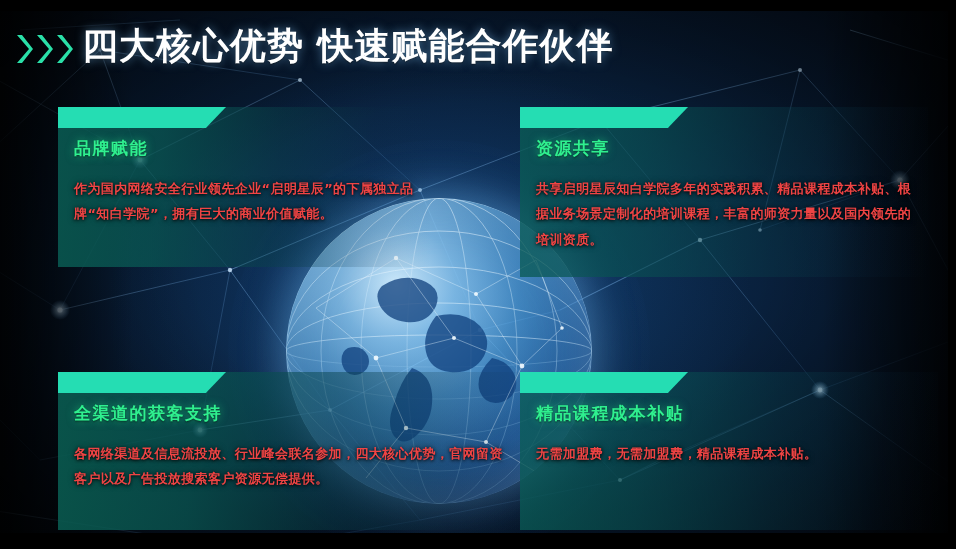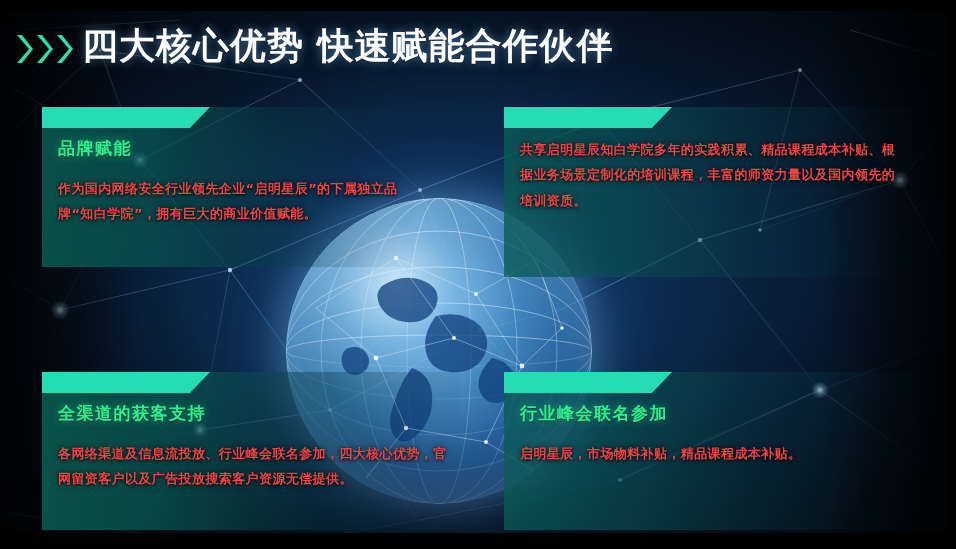--- a/index.html
+++ b/index.html
@@ -118,20 +118,21 @@
     letter-spacing: 1px;
     text-shadow: 0 0 10px rgba(130,200,255,0.55), 0 1px 2px rgba(0,0,0,0.8);
     white-space: nowrap;
     font-family: "DejaVu Sans", "Liberation Sans", sans-serif;
   }
 
   
   .panel {
     position: absolute;
     z-index: 25;
+    margin-left: 16px;
   }
   .panel-bg {
     position: absolute;
     left: 0; top: 0;
     width: 100%; height: 100%;
     background: linear-gradient(100deg, rgba(9,92,84,0.80) 0%, rgba(8,86,82,0.70) 24%, rgba(9,70,76,0.48) 48%, rgba(10,54,72,0.22) 70%, rgba(10,42,66,0.0) 92%);
   }
   .panel-tab {
     position: absolute;
     top: 0; left: 0;
@@ -161,21 +162,21 @@
     letter-spacing: 0.4px;
     text-shadow: 0 1px 3px rgba(0,0,0,0.85), 0 0 6px rgba(0,0,0,0.6);
     margin: 0;
     font-family: "DejaVu Sans", "Liberation Sans", sans-serif;
     font-weight: 700;
   }
 
   
   #panel-brand    { left: 42px;  top: 107px; width: 372px; height: 160px; }
   #panel-resource { left: 504px; top: 107px; width: 408px; height: 170px; }
-  #panel-channel  { left: 42px;  top: 372px; width: 418px; height: 158px; }
+  #panel-channel  { left: 42px;  top: 372px; width: 418px; height: 158px; padding-left: 44px; }
   #panel-subsidy  { left: 504px; top: 372px; width: 418px; height: 158px; }
 
   #panel-brand    .panel-tab { width: 168px; clip-path: polygon(0 0, 100% 0, 88% 100%, 0 100%); }
   #panel-resource .panel-tab { width: 168px; clip-path: polygon(0 0, 100% 0, 88% 100%, 0 100%); }
   #panel-channel  .panel-tab { width: 168px; clip-path: polygon(0 0, 100% 0, 88% 100%, 0 100%); }
   #panel-subsidy  .panel-tab { width: 168px; clip-path: polygon(0 0, 100% 0, 88% 100%, 0 100%); }
 
   #panel-brand .panel-bg {
     background: linear-gradient(96deg, rgba(10,96,86,0.84) 0%, rgba(9,88,84,0.74) 28%, rgba(9,66,74,0.44) 58%, rgba(10,44,66,0.14) 82%, rgba(10,36,60,0) 100%);
   }
@@ -338,37 +339,38 @@
     <div class="panel-inner">
       <h3 class="panel-title">品牌赋能</h3>
       <p class="panel-body">作为国内网络安全行业领先企业“启明星辰”的下属独立品牌“知白学院”，拥有巨大的商业价值赋能。</p>
     </div>
   </div>
 
   <div class="panel" id="panel-resource">
     <div class="panel-bg"></div>
     <div class="panel-tab"></div>
     <div class="panel-inner">
+      <h3 class="panel-title">资源共享</h3>
       <p class="panel-body">共享启明星辰知白学院多年的实践积累、精品课程成本补贴、根据业务场景定制化的培训课程，丰富的师资力量以及国内领先的培训资质。</p>
     </div>
   </div>
 
   <div class="panel" id="panel-channel">
     <div class="panel-bg"></div>
     <div class="panel-tab"></div>
     <div class="panel-inner">
       <h3 class="panel-title">全渠道的获客支持</h3>
       <p class="panel-body">各网络渠道及信息流投放、行业峰会联名参加，四大核心优势，官网留资客户以及广告投放搜索客户资源无偿提供。</p>
     </div>
   </div>
 
   <div class="panel" id="panel-subsidy">
     <div class="panel-bg"></div>
     <div class="panel-tab"></div>
     <div class="panel-inner">
-      <h3 class="panel-title">行业峰会联名参加</h3>
-      <p class="panel-body">启明星辰，市场物料补贴，精品课程成本补贴。</p>
+      <h3 class="panel-title">精品课程成本补贴</h3>
+      <p class="panel-body">无需加盟费，无需加盟费，精品课程成本补贴。</p>
     </div>
   </div>
 
   <div class="band-top"></div>
   <div class="band-bottom"></div>
 </div>
 
 </body></html>

